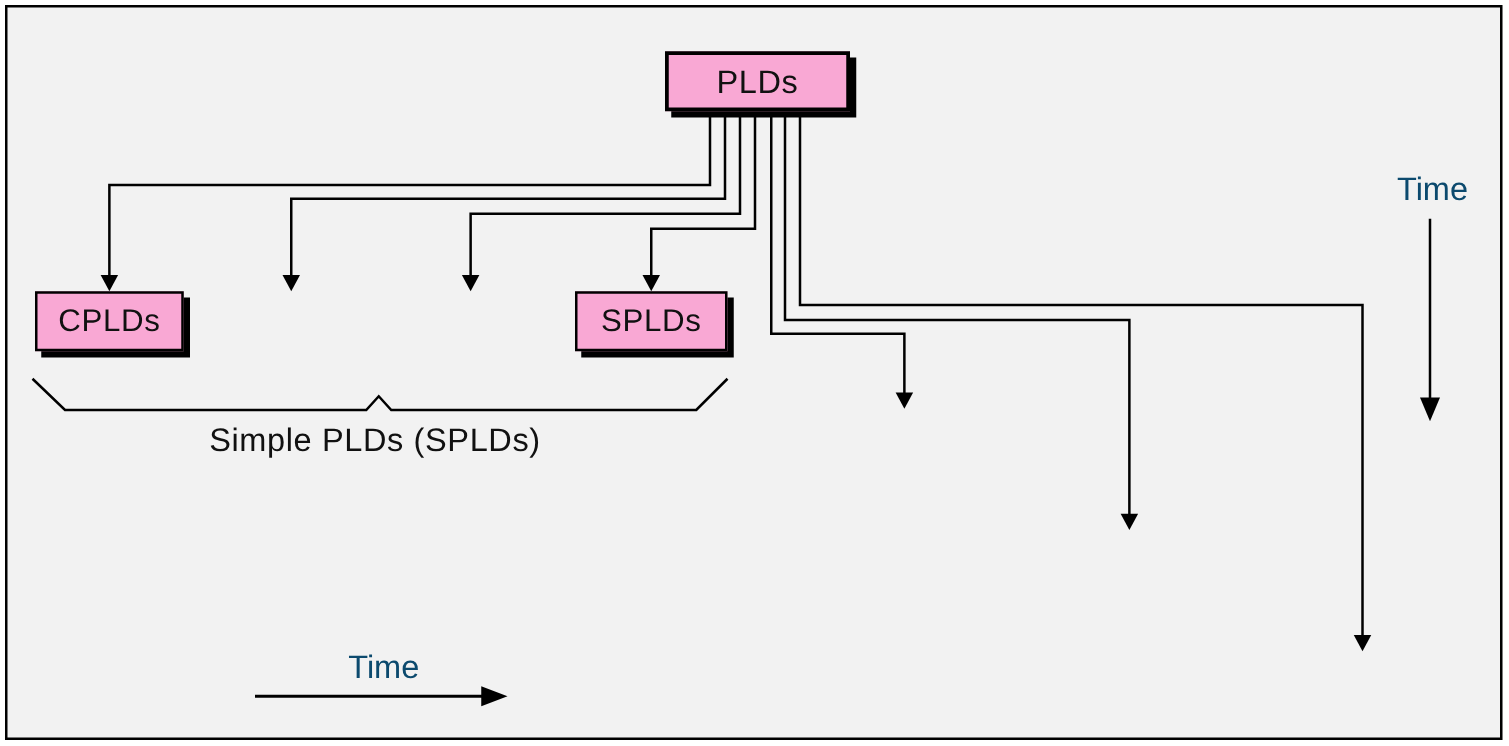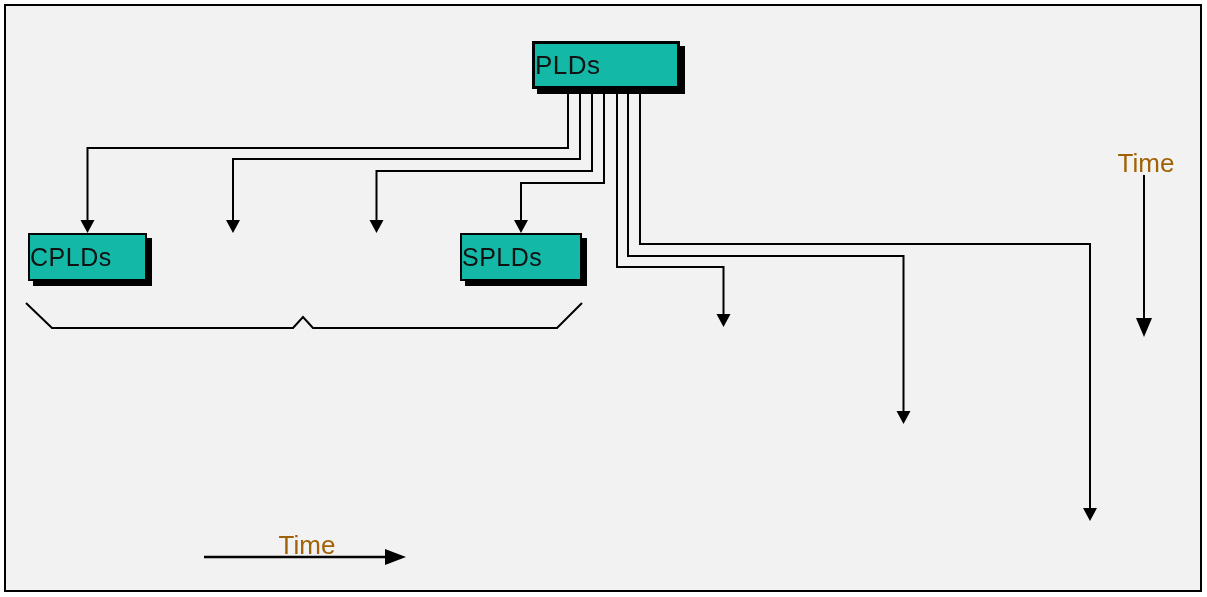--- a/index.html
+++ b/index.html
@@ -18,25 +18,26 @@
     border: 2px solid #000000;
     background: #f2f2f2;
   }
   .layer {
     position: absolute;
     left: 0; top: 0;
     width: 1207px; height: 597px;
   }
   .node {
     position: absolute;
-    background: #14b8a6;
+    background: #f9a8d4;
     border: 2.5px solid #000000;
     box-shadow: 5px 5px 0 0 #000000;
     display: flex;
     align-items: center;
+    justify-content: center;
     box-sizing: border-box;
   }
   .node-label {
     font-size: 25px;
     letter-spacing: 0.5px;
     color: #111111;
     white-space: nowrap;
   }
   .node-plds     { left: 532px; top: 41px;  width: 148px; height: 48px; border-width: 3px; }
   .node-proms    { left: 28px;  top: 233px; width: 119px; height: 48px; }
@@ -52,23 +53,22 @@
     width: 340px;
     text-align: center;
     font-size: 26px;
     letter-spacing: 0.5px;
     color: #111111;
     white-space: nowrap;
   }
   .time-label {
     position: absolute;
     font-size: 26px;
-    color: #a16207;
+    color: #0c4a6e;
     white-space: nowrap;
-    margin-top: 12px;
   }
   .time-right  { left: 1113px; top: 136px; width: 66px; text-align: center; }
   .time-bottom { left: 272px;  top: 518px; width: 70px; text-align: center; }
   svg .wire { stroke: #000000; stroke-width: 2; fill: none; }
   svg .head { fill: #000000; stroke: none; }
 </style>
 </head>
 <body>
 
 <div class="canvas">
@@ -121,15 +121,16 @@
   <div class="node node-plds">
     <span class="node-label" style="font-size:26px">PLDs</span>
   </div>
   <div class="node node-proms">
     <span class="node-label">CPLDs</span>
   </div>
   <div class="node node-gals">
     <span class="node-label">SPLDs</span>
   </div>
 
+  <div class="group-label">Simple PLDs (SPLDs)</div>
   <div class="time-label time-right">Time</div>
   <div class="time-label time-bottom">Time</div>
 </div>
 
 </body></html>

